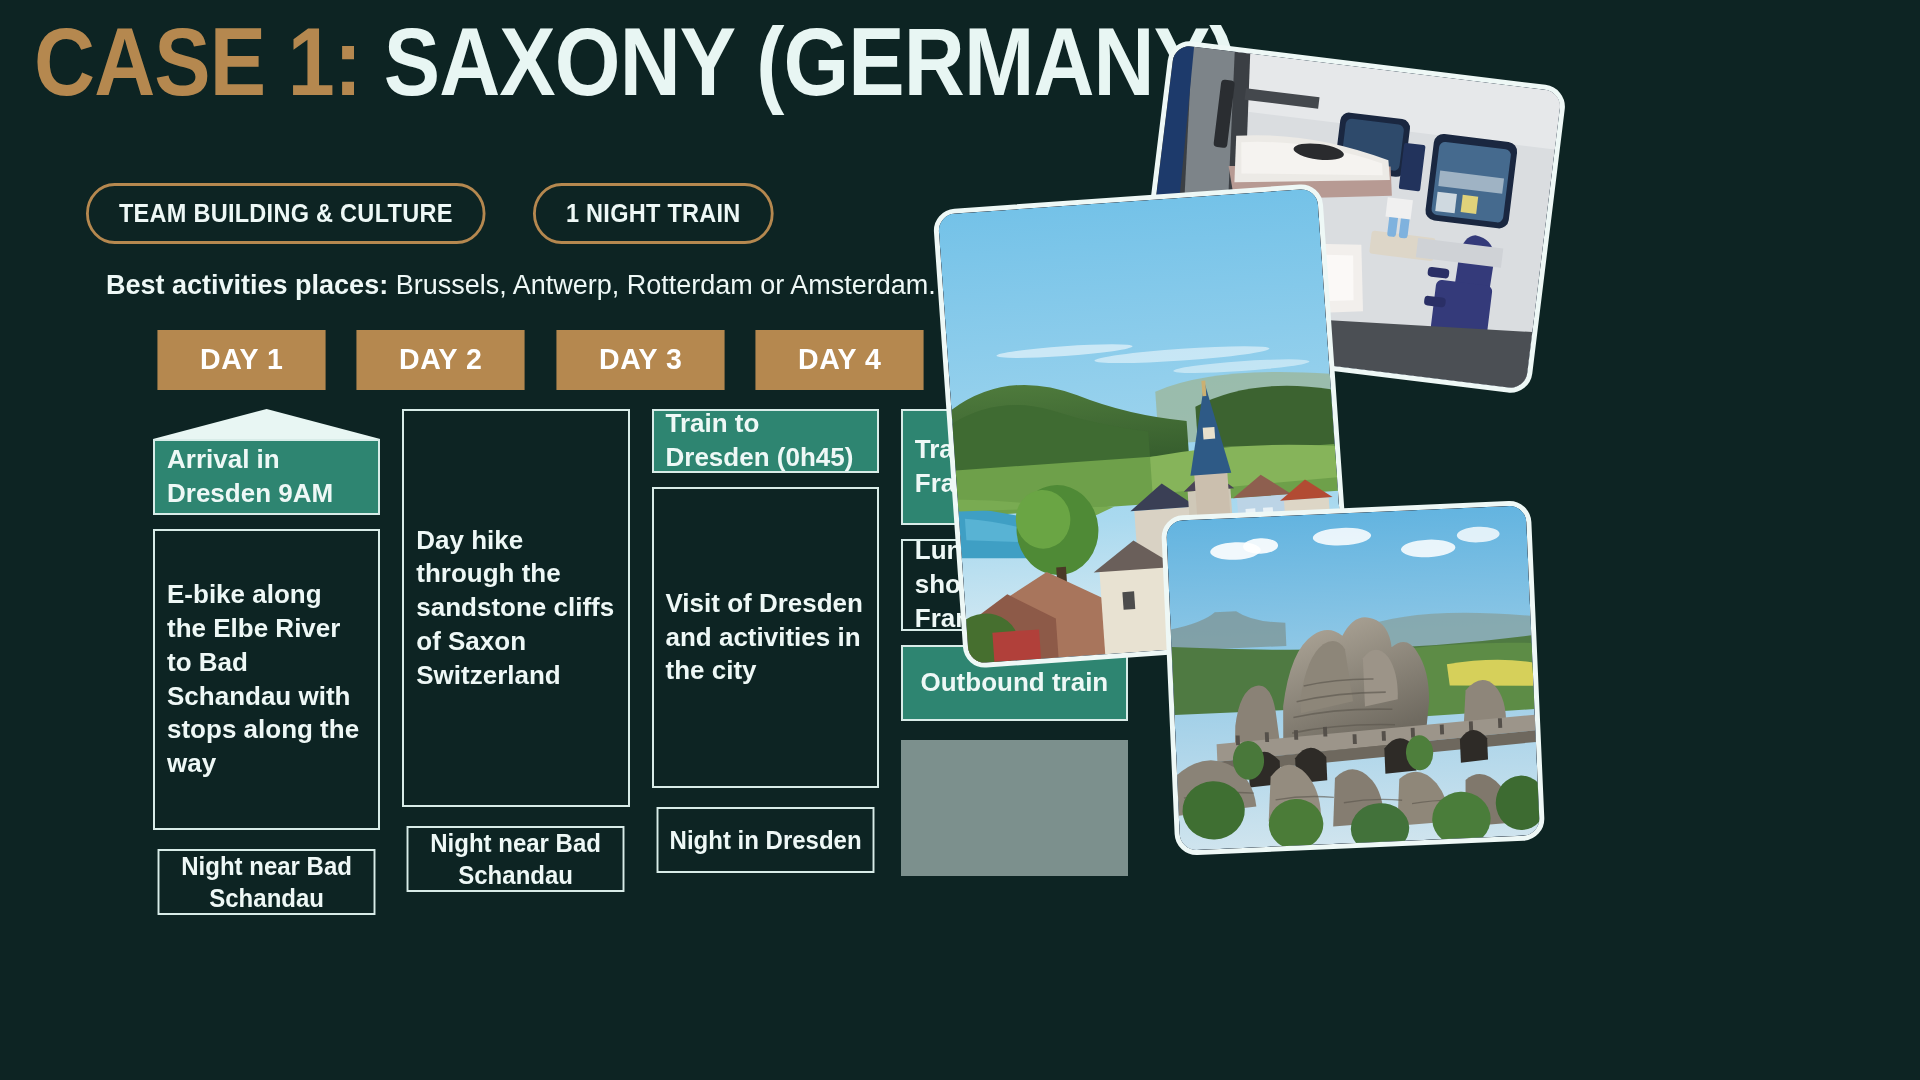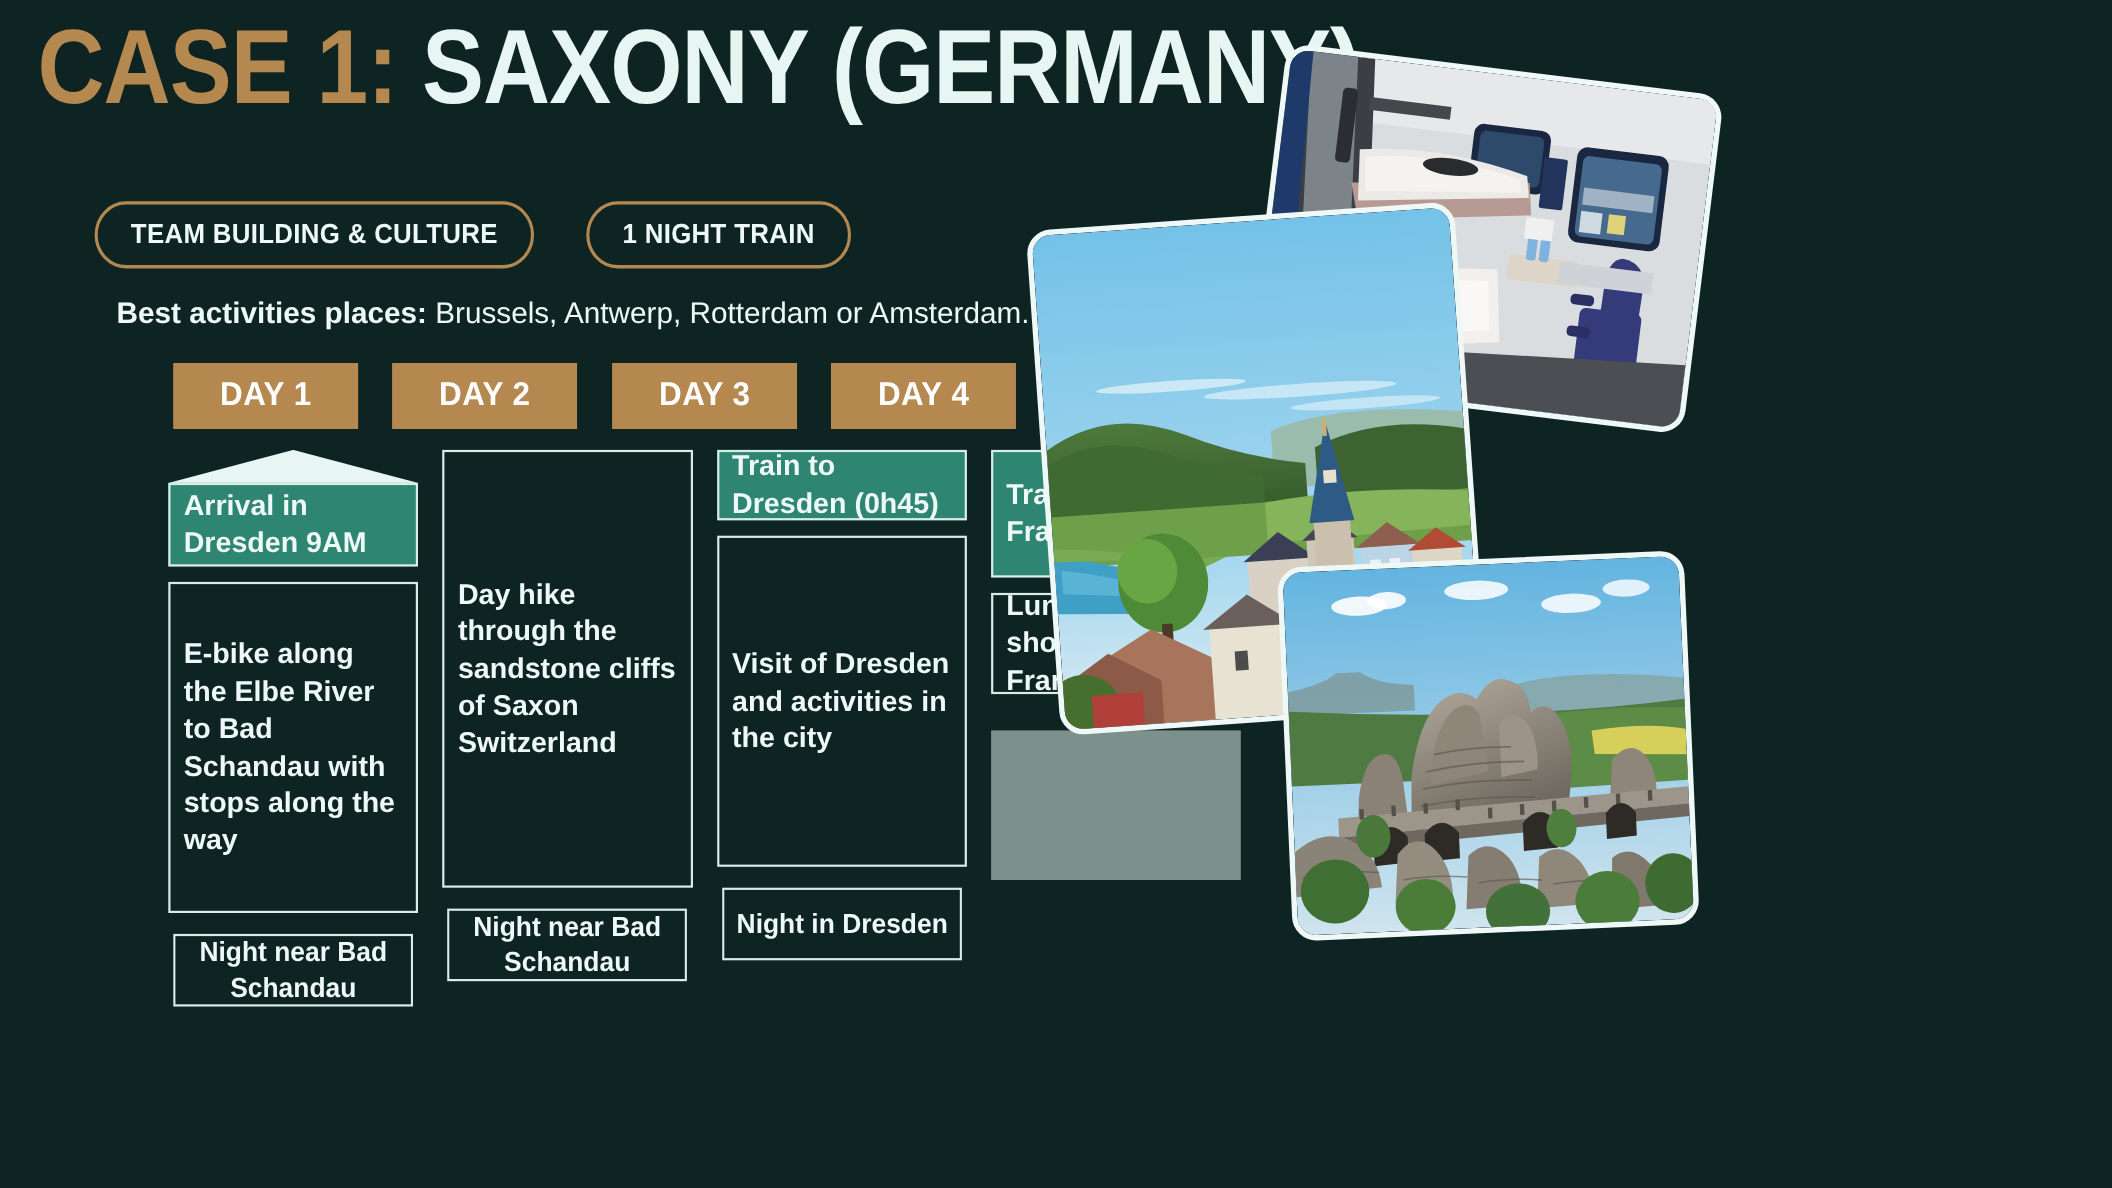--- a/index.html
+++ b/index.html
@@ -222,20 +222,21 @@
       <div class="card dark" style="height:301px;">Visit of Dresden and activities in the city</div>
       <div style="height:19px;"></div>
       <div class="night-card" style="height:66px;">Night in Dresden</div>
     </div>
 
     <div class="day-col">
       <div class="card teal" style="height:116px;">Train to Frankfurt (4h30)</div>
       <div style="height:14px;"></div>
       <div class="card dark" style="height:92px;">Lunch and short visit of Frankfurt</div>
       <div style="height:14px;"></div>
+      <div class="card teal" style="height:76px;">Outbound train</div>
       <div style="height:19px;"></div>
       <div class="card placeholder" style="height:136px;"></div>
     </div>
 
   </div>
 </div>
 
 <div class="collage">
 
   <div class="photo" id="photo-train">

